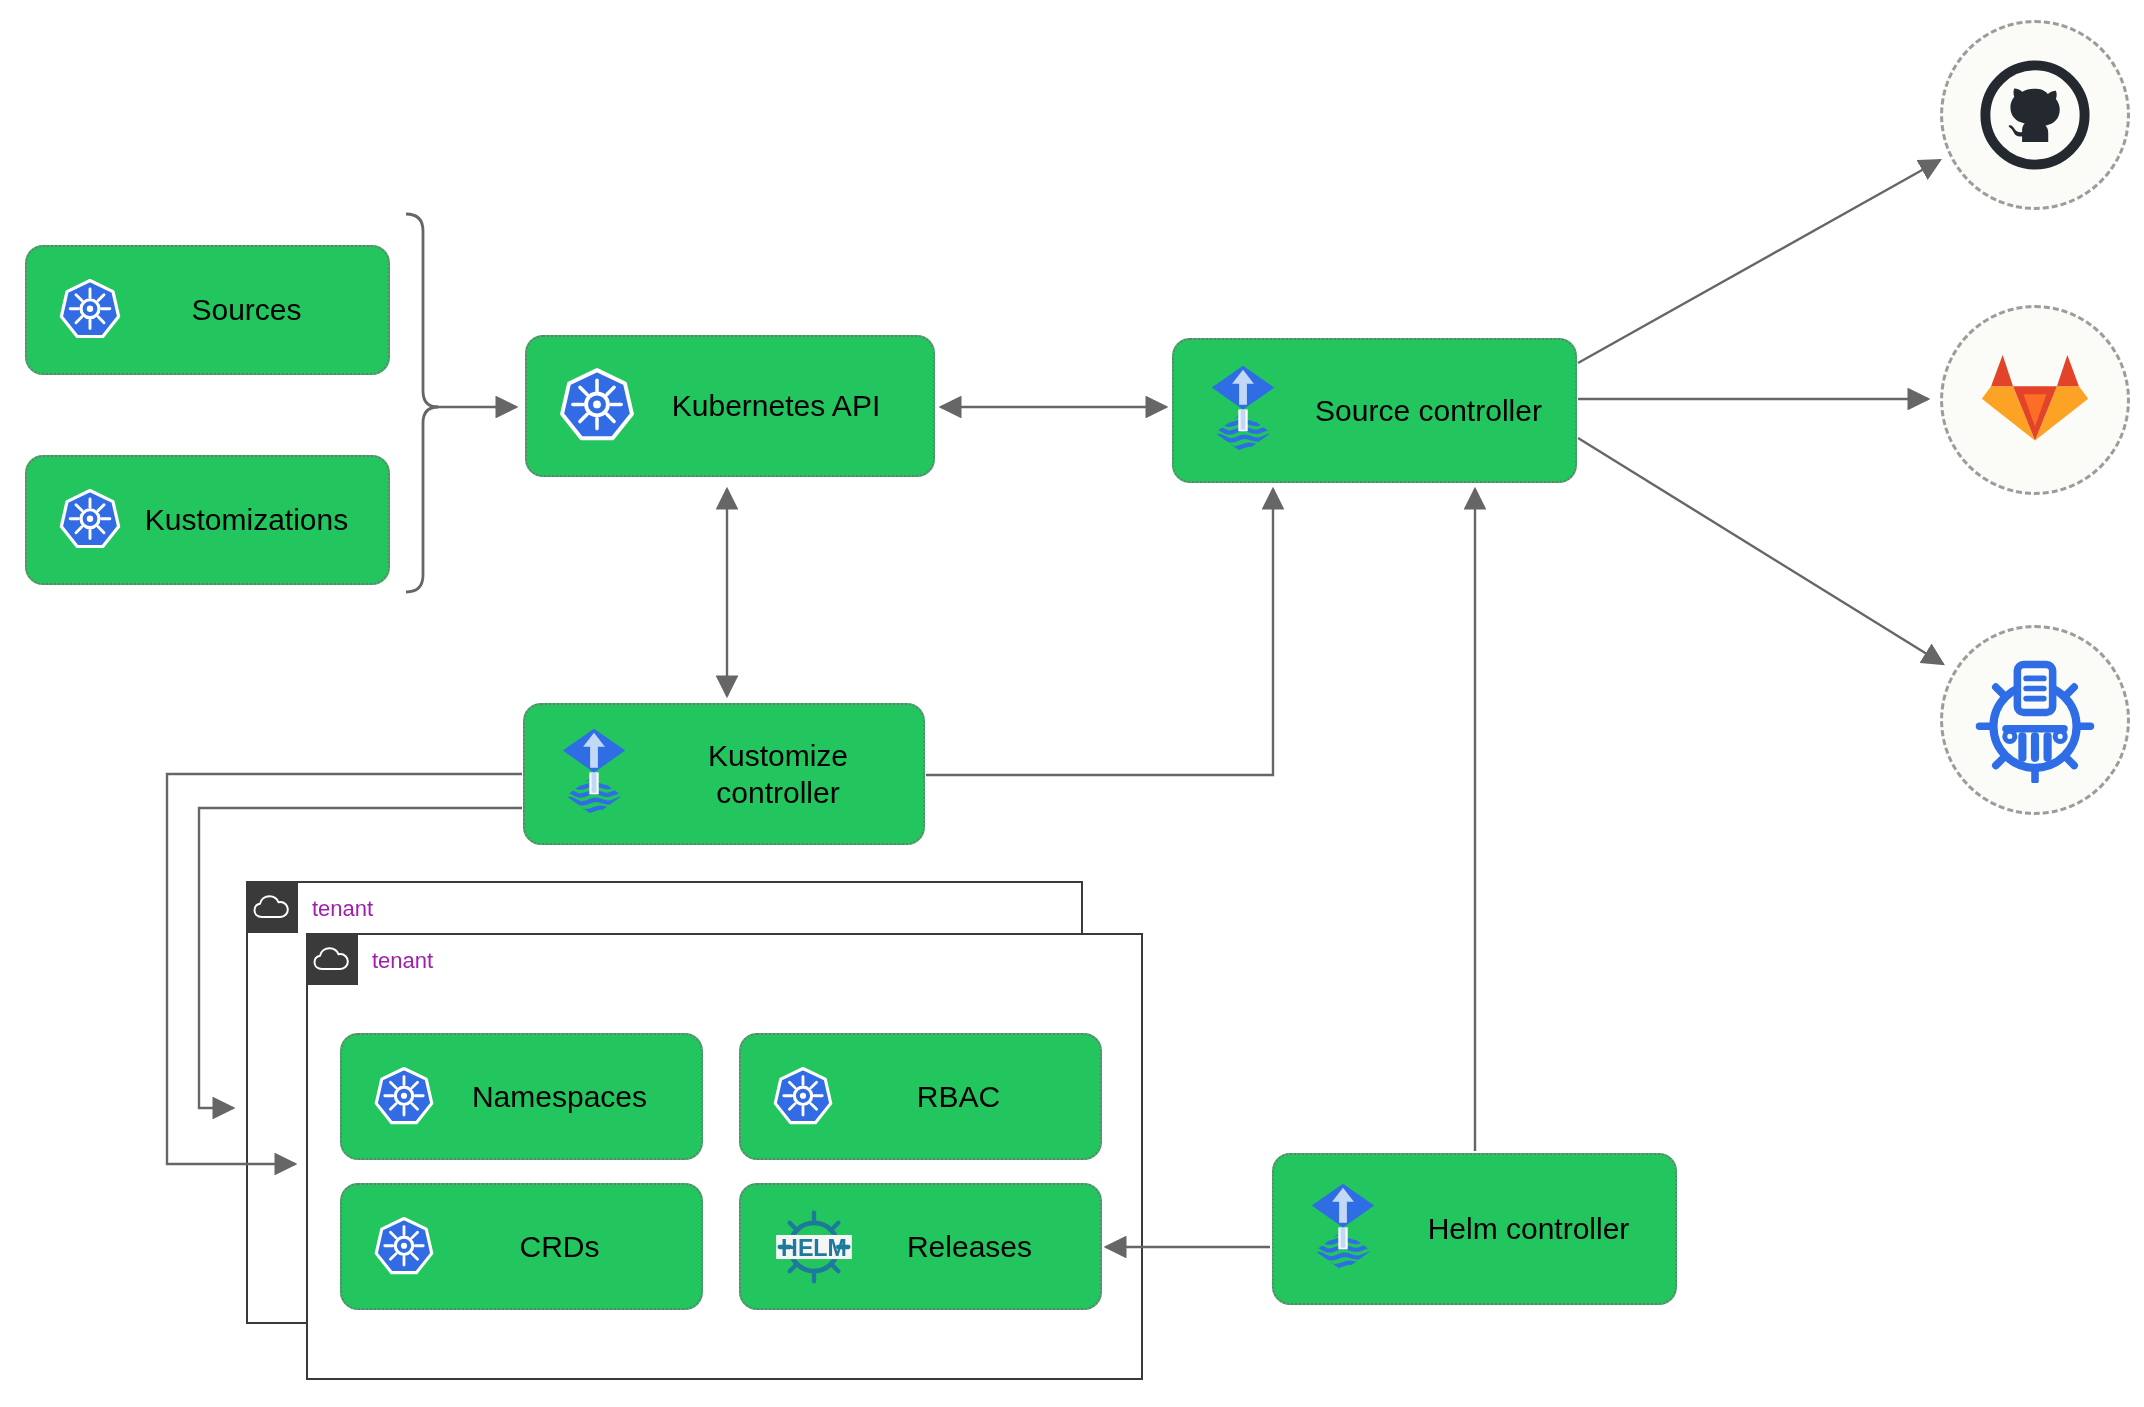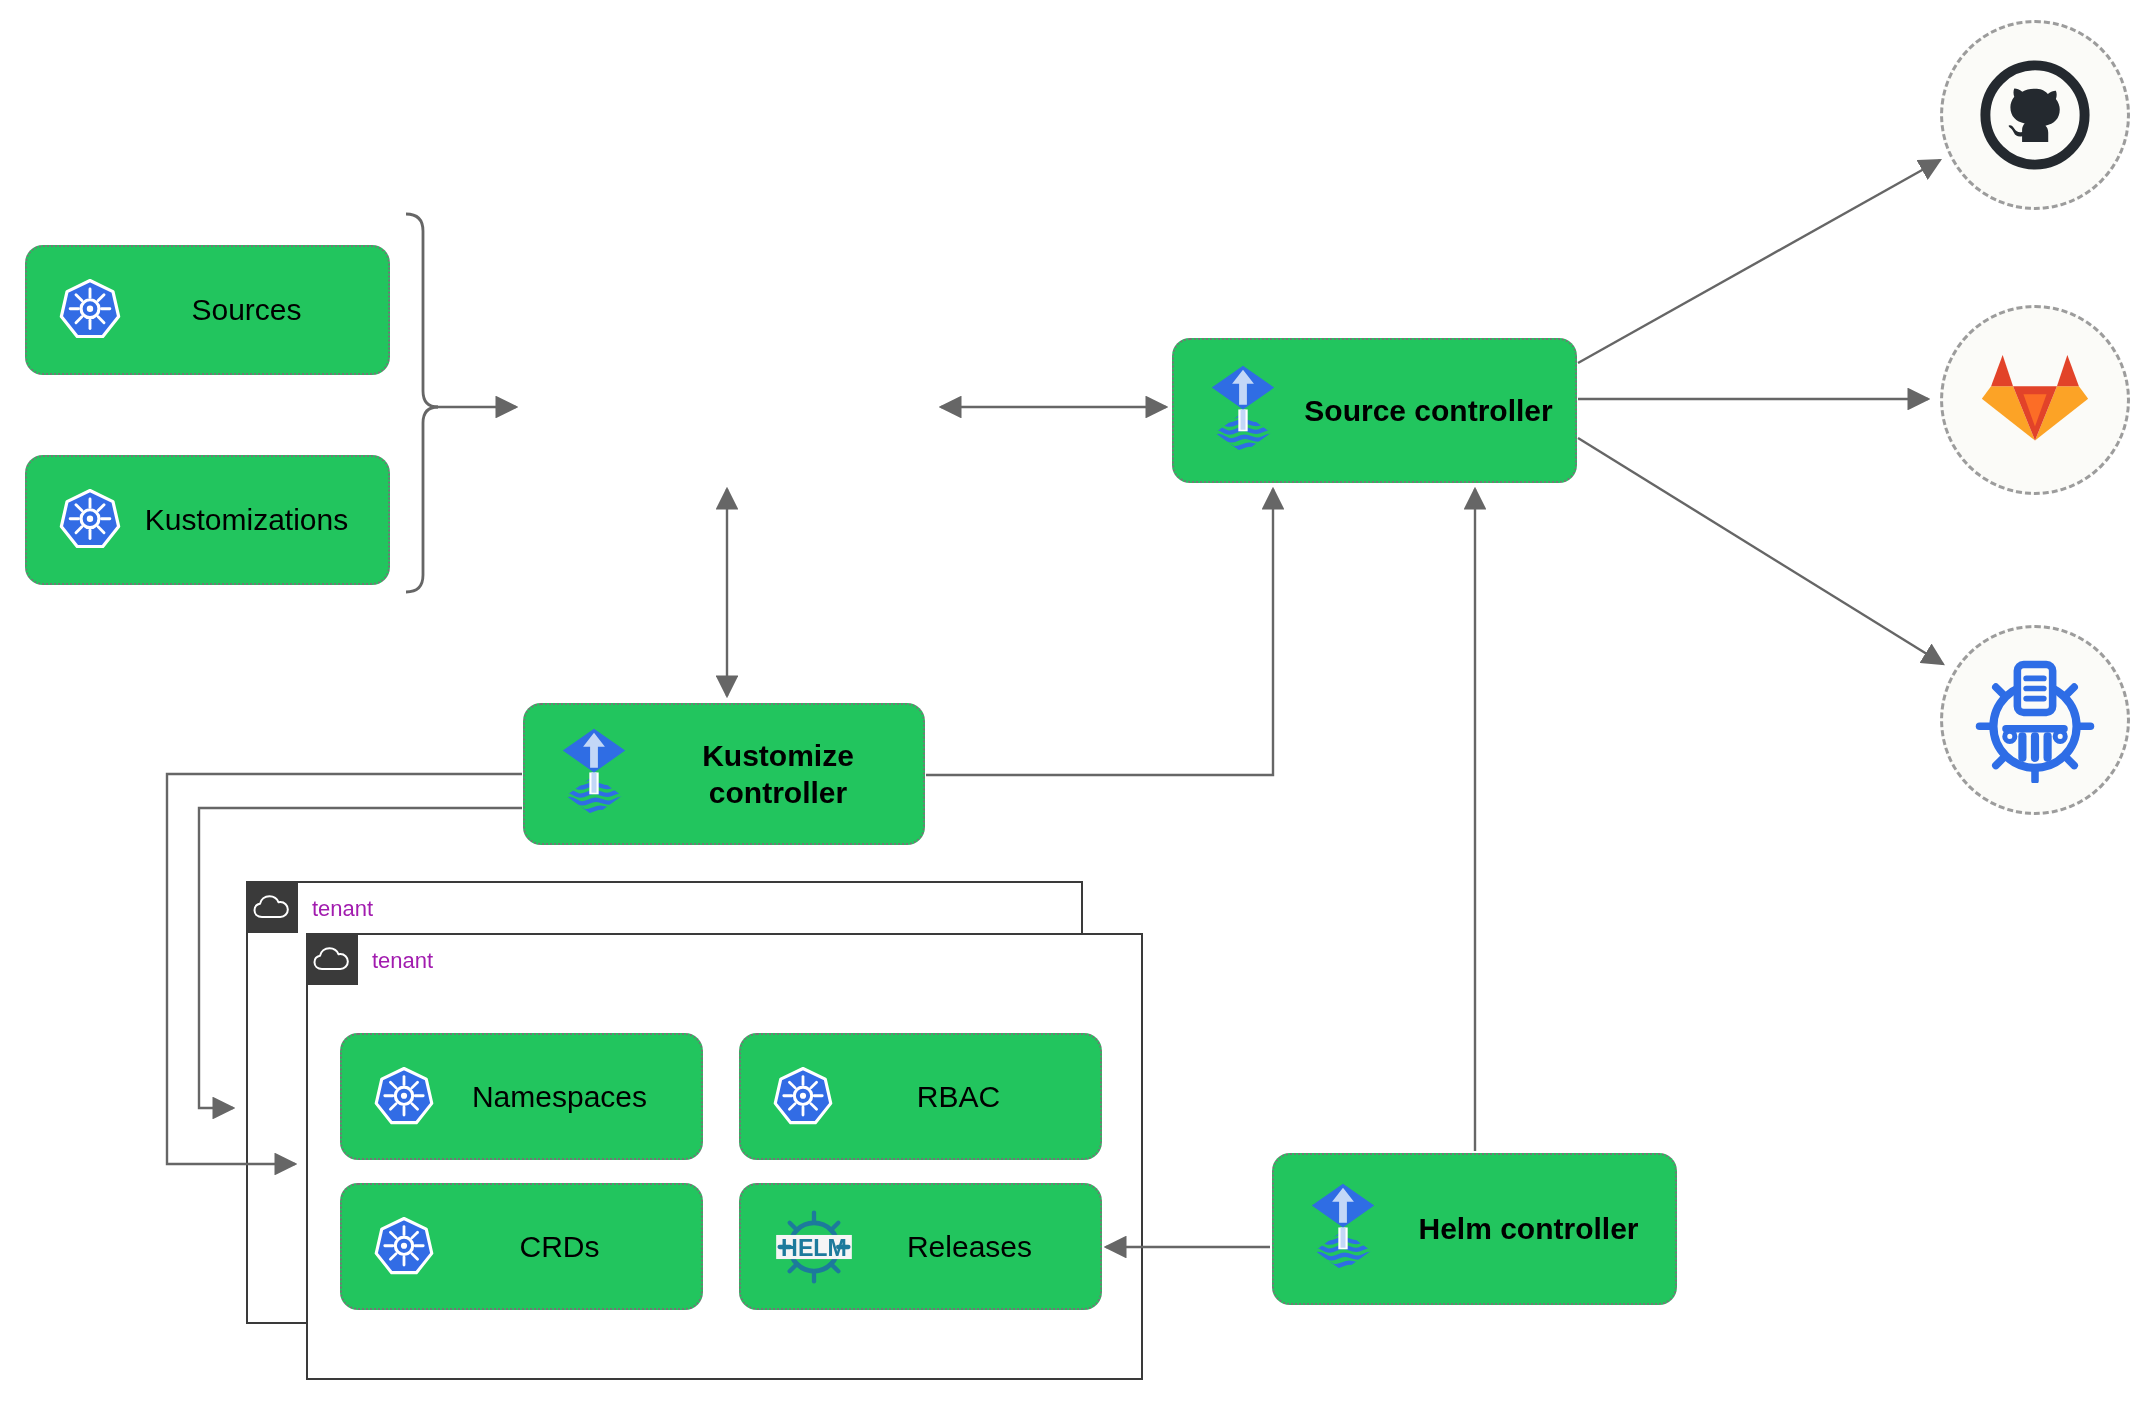--- a/index.html
+++ b/index.html
@@ -6,21 +6,21 @@
   #canvas{position:relative;width:2144px;height:1407px;background:#ffffff;
           font-family:"Liberation Sans", sans-serif;overflow:hidden;}
 
   
   .node{position:absolute;box-sizing:border-box;background:#22c55e;
         border:2px dotted #757575;border-radius:18px;
         display:flex;align-items:center;z-index:4;}
   .node .icon{flex:0 0 auto;margin-left:30px;display:flex;align-items:center;justify-content:center;}
   .node .label{flex:1 1 auto;text-align:center;font-size:30px;color:#000;
                line-height:1.25;padding-right:18px;}
-  .node--wrap .label{max-width:250px;margin:8px auto;padding-right:0;font-weight:bold;}
+  .node--wrap .label{max-width:250px;margin:8px auto;padding-right:0;}
 
   
   .ext-circle{position:absolute;box-sizing:border-box;width:190px;height:190px;
               border:3px dashed #9c9c9c;border-radius:50%;background:#fbfbf8;
               display:flex;align-items:center;justify-content:center;z-index:4;}
 
   
   .tenant{position:absolute;box-sizing:border-box;background:#ffffff;
           border:2px solid #3a3a3a;}
   .tenant-tag{position:absolute;left:-2px;top:-2px;width:52px;height:52px;
@@ -121,20 +121,40 @@
             <path d="M32 48 L19 48"></path>
             <path d="M37.3 35.3 L28.1 26.1"></path>
           <path d="M50 30 L50 17"></path>
             <path d="M62.7 35.3 L71.9 26.1"></path>
         </g>
       </svg>
     </span>
     <span class="label">Kustomizations</span>
   </div>
 
+  <div class="node" style="left:525px;top:335px;width:410px;height:142px;">
+    <span class="icon">
+      <svg width="80" height="78" viewBox="0 0 100 100">
+        <path d="M50 4 L85.9 21.3 L94.8 60.3 L70 91.4 L30 91.4 L5.2 60.3 L14.1 21.3 Z" fill="#326ce5" stroke="#ffffff" stroke-width="5" stroke-linejoin="round"></path>
+        <circle cx="50" cy="48" r="5" fill="#fff"></circle>
+        <circle cx="50" cy="48" r="14" fill="none" stroke="#fff" stroke-width="5"></circle>
+        <g stroke="#fff" stroke-width="4.5" stroke-linecap="round">
+          <path d="M68 48 L81 48"></path>
+            <path d="M62.7 60.7 L71.9 69.9"></path>
+            <path d="M50 66 L50 79"></path>
+          <path d="M37.3 60.7 L28.1 69.9"></path>
+            <path d="M32 48 L19 48"></path>
+            <path d="M37.3 35.3 L28.1 26.1"></path>
+          <path d="M50 30 L50 17"></path>
+            <path d="M62.7 35.3 L71.9 26.1"></path>
+        </g>
+      </svg>
+    </span>
+    <span class="label">Kubernetes API</span>
+  </div>
 
   <div class="node node--wrap" style="left:1172px;top:338px;width:405px;height:145px;">
     <span class="icon">
       <svg width="78" height="94" viewBox="0 0 100 120">
         <defs>
             <clipPath id="fluxclip1">
               <polygon points="50,62 86,88 50,114 14,88"></polygon>
             </clipPath>
           </defs>
         <g clip-path="url(#fluxclip1)" stroke="#2f6de4" stroke-width="5.5" fill="none" stroke-linecap="round">

